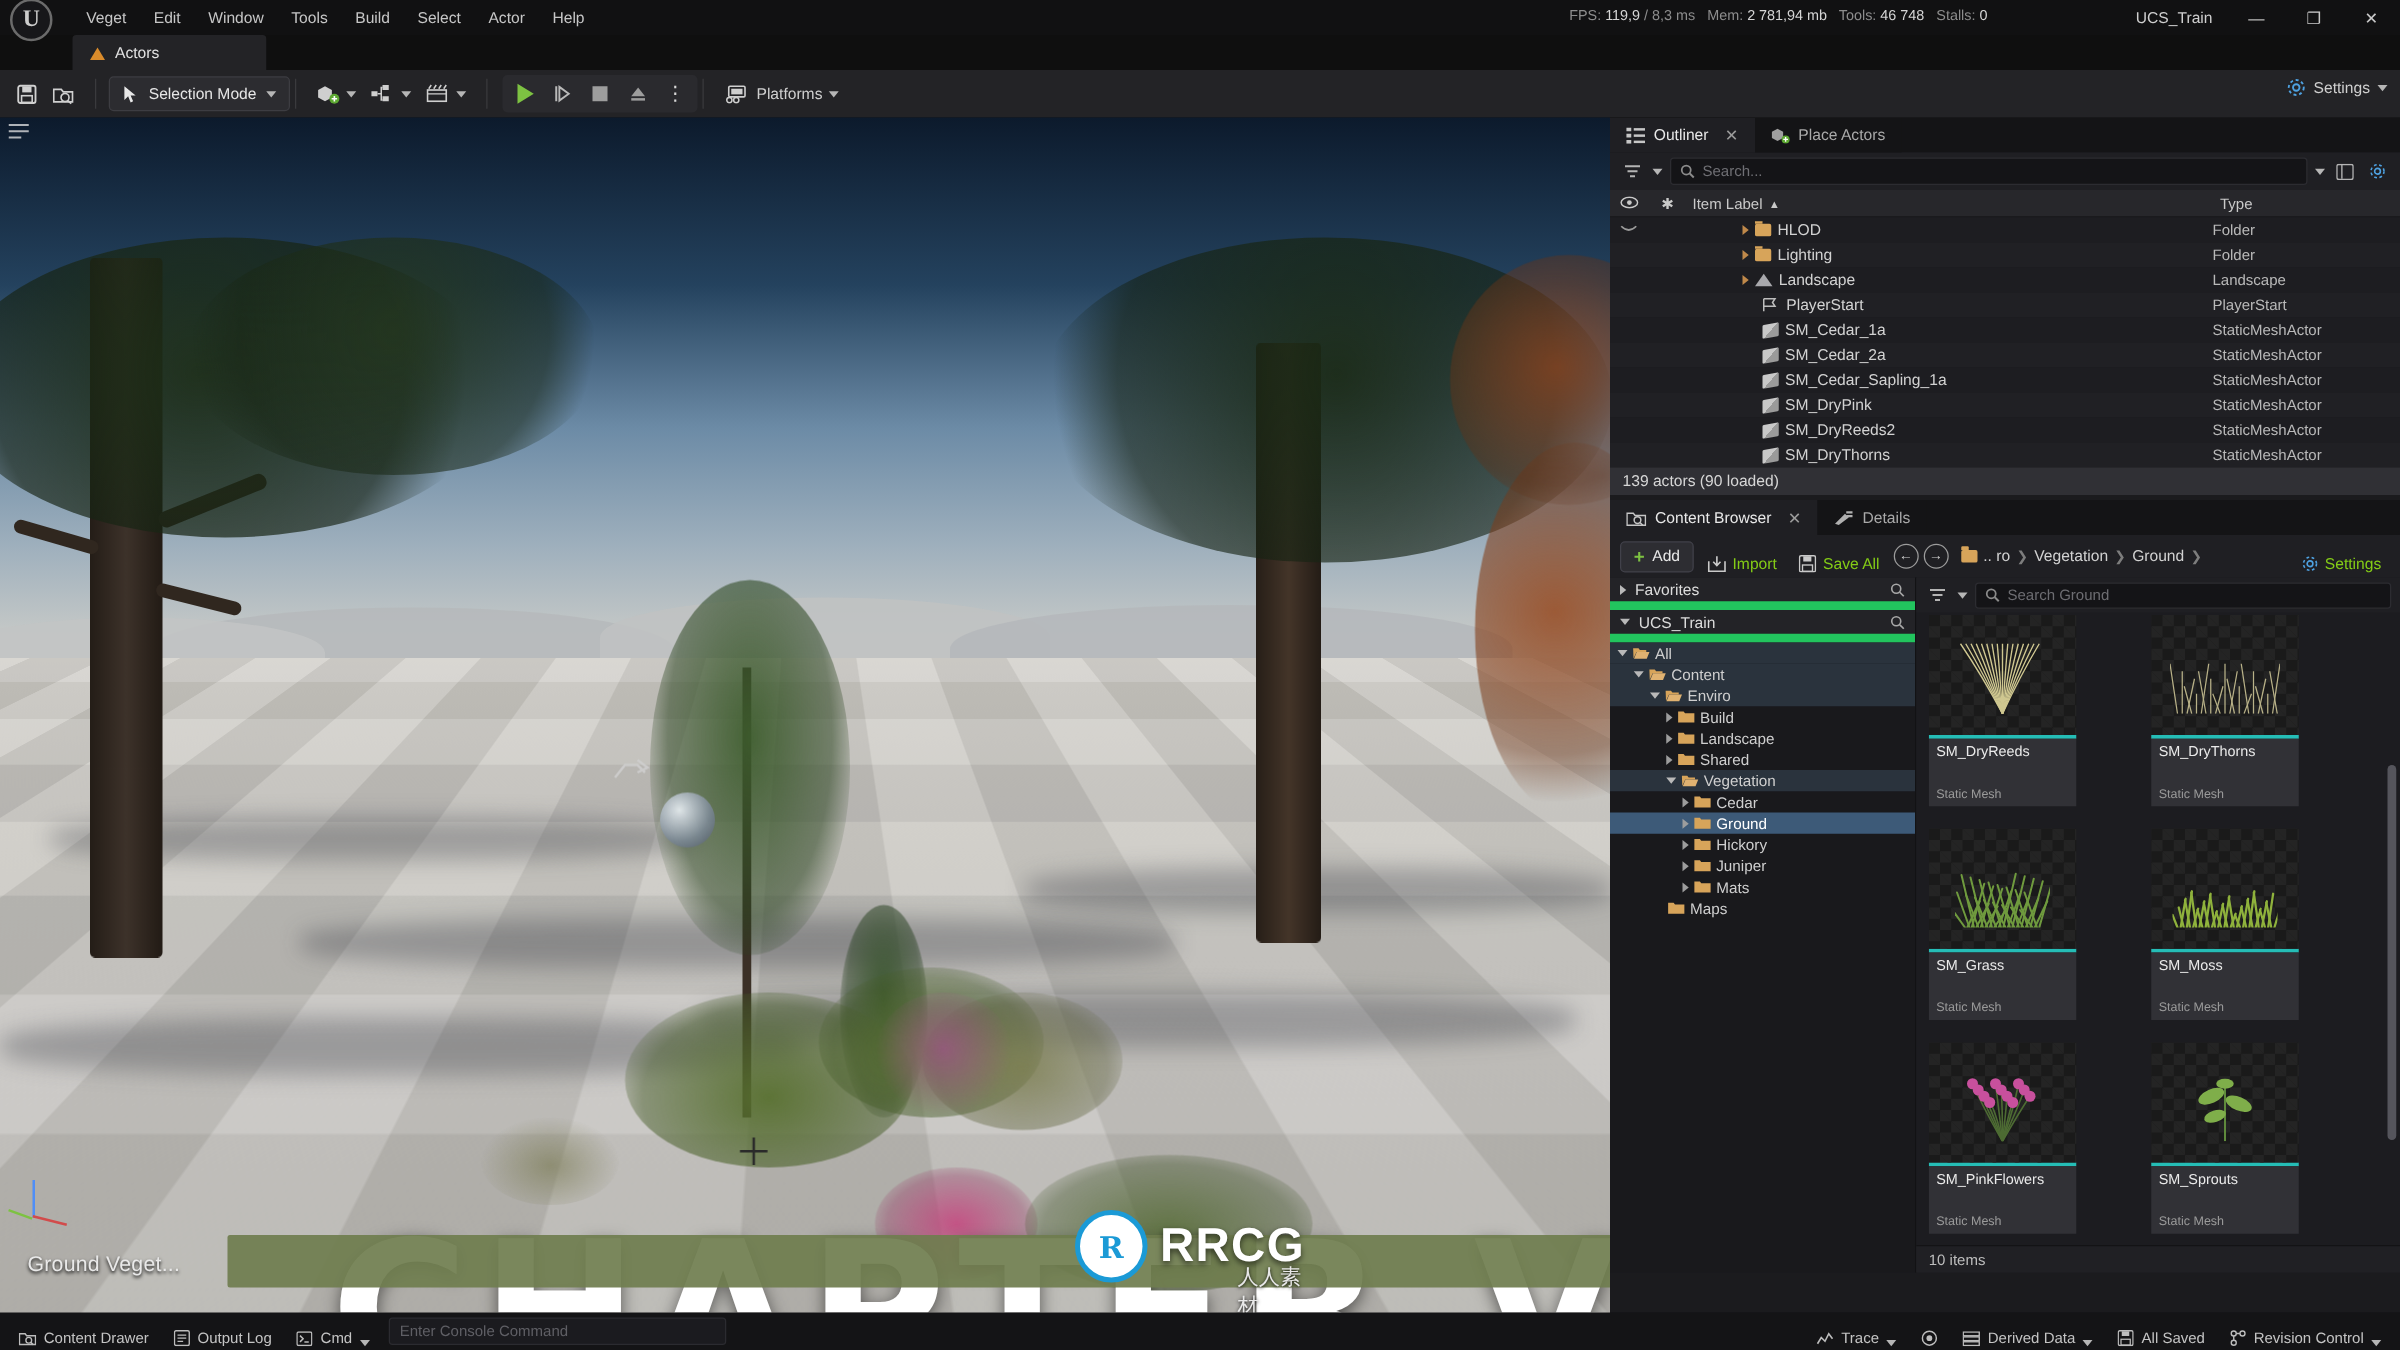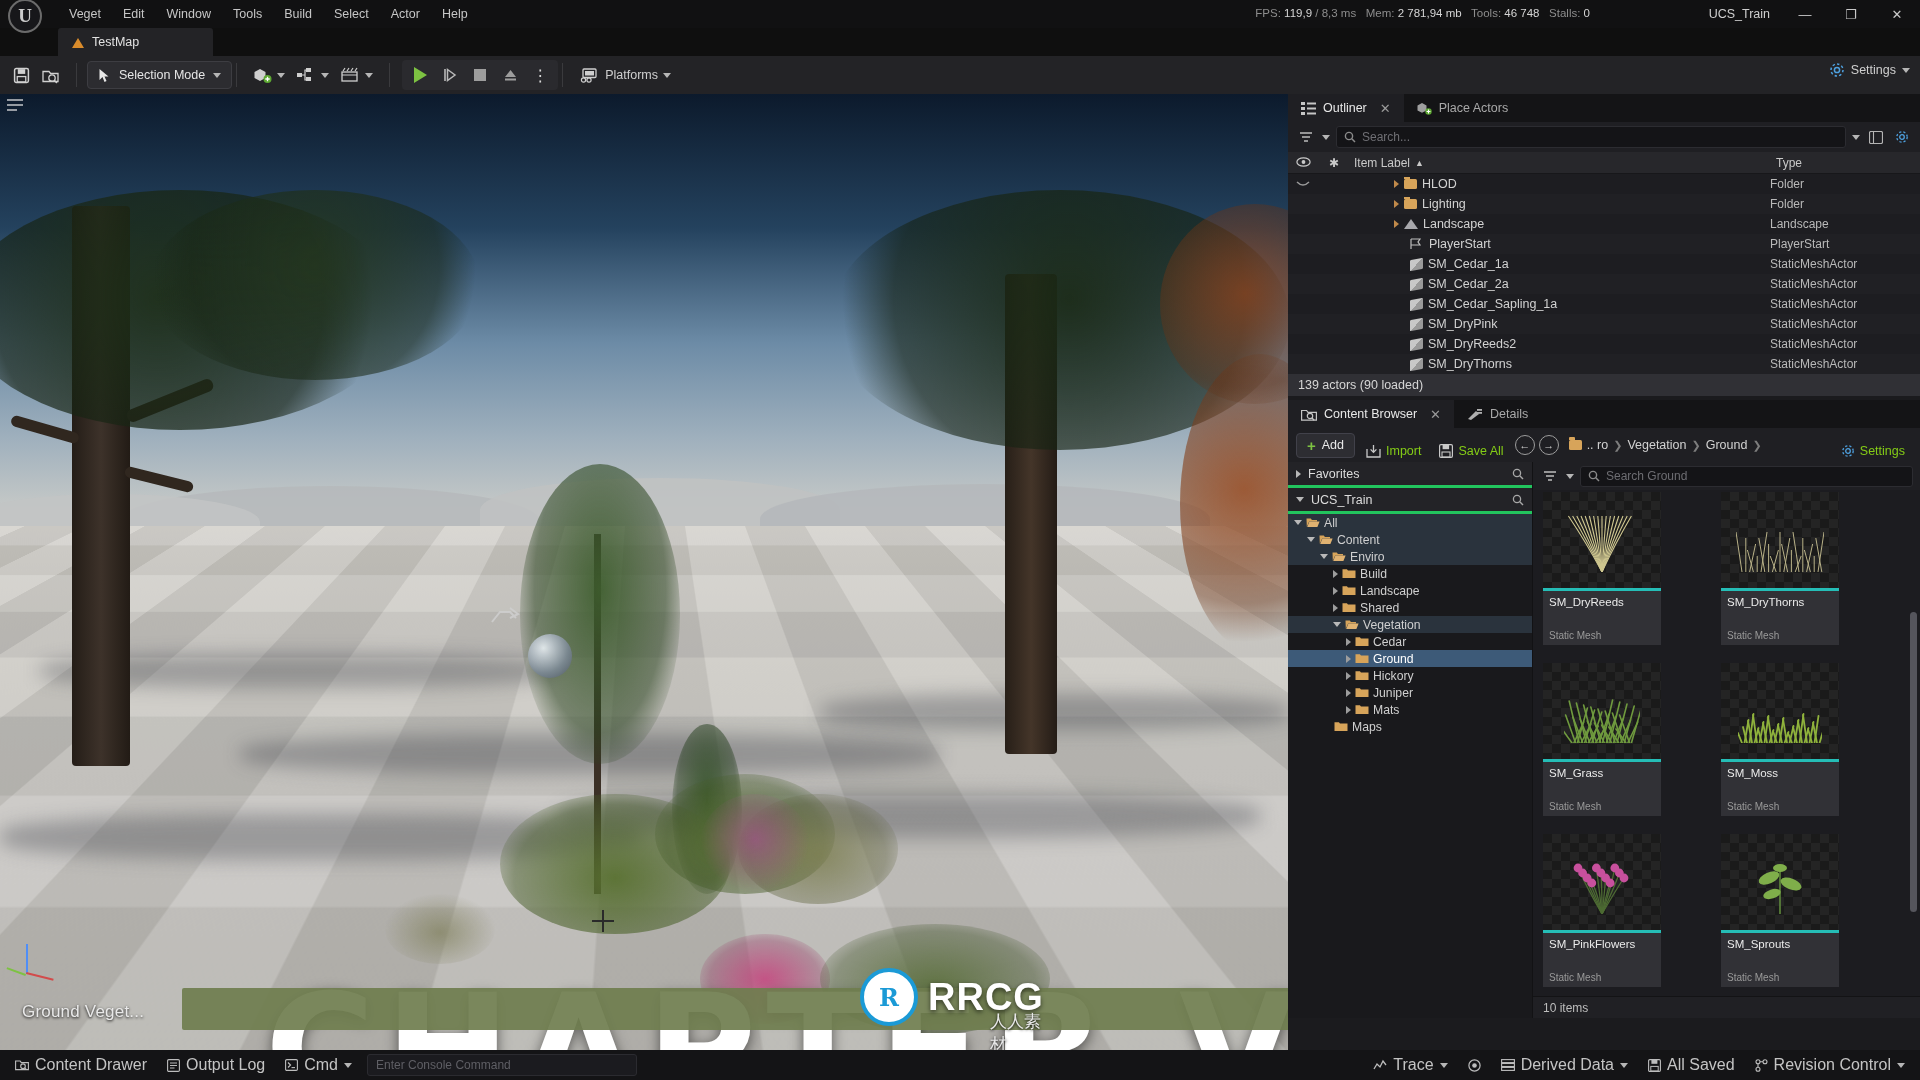--- a/index.html
+++ b/index.html
@@ -235,21 +235,21 @@
   .circbtn{width:20px;height:20px;border-radius:50%;border:1.6px solid #9c9c9c;
            display:flex;align-items:center;justify-content:center;color:#cfcfcf;font-size:11px;}
   .crumb{ display:flex;align-items:center;gap:5px;font-size:12.5px;color:#d2d2d2;}
   .crumb .sep{color:#7d7d7d;font-size:11px;}
 
   .cbbody{ display:flex; height:556px; }
   .cbleft{ width:245px; background:#19191c; border-right:1px solid #121214; }
   .secthead{
     height:26px; background:#232327; display:flex;align-items:center;
     padding:0 8px; gap:7px; font-size:12.5px; color:#dcdcdc;
-    border-bottom:3px solid #22c55e;
+    border-bottom:7px solid #22c55e;
   }
   .secthead .sp{flex:1;}
   .trow{
     height:17px; display:flex; align-items:center; font-size:12.2px; color:#cfcfcf;
     padding-left:4px; gap:4px;
   }
   .trow.sel{ background:#3d5a78; color:#ffffff; }
   .trow.hi{ background:#2a333d; }
   .cbright{ flex:1; background:#1c1c20; position:relative; }
   .cbrtop{
@@ -289,22 +289,22 @@
     position:absolute; right:3px; top:150px; width:7px; height:300px;
     background:#55555c; border-radius:4px;
   }
 
   
   .bottombar{
     position:absolute;left:0;bottom:0;width:1920px;height:30px;background:#141416;
     display:flex;align-items:center;gap:2px;padding:0 6px; z-index:5;
   }
   .bb{
-    height:24px;padding:0 9px;display:flex;align-items:center;gap:6px;
-    font-size:16px;color:#c4c4c4;border-radius:3px;
+    height:24px;padding:0 9px;display:flex;align-items:flex-end;gap:6px;
+    font-size:12px;color:#c4c4c4;border-radius:3px;
   }
   .cmdinput{
     height:22px;width:270px;background:#1b1b1f;border:1px solid #2b2b30;border-radius:3px;
     display:flex;align-items:center;padding:0 8px;font-size:12px;color:#5f5f65;
     margin-left:4px;
   }
   .bb-right{ margin-left:auto; display:flex; align-items:center; gap:2px;}
 </style>
 </head>
 <body>
@@ -342,21 +342,21 @@
 
     <div class="wbtns">
       <div class="wbtn">—</div>
       <div class="wbtn">❐</div>
       <div class="wbtn close">✕</div>
     </div>
   </div>
 
   <div class="maptab">
     <span class="mt-icon"></span>
-    <span>TestMap</span>
+    <span>Actors</span>
   </div>
 
   <div class="toolbar">
     <div class="tb-grp">
       <div class="tb-btn">
         <svg width="17" height="17" viewBox="0 0 16 16">
             <rect x="1.5" y="1.5" width="13" height="13" rx="1.5" fill="none" stroke="#d0d0d0" stroke-width="1.4"></rect>
             <rect x="4.5" y="2" width="7" height="4.5" fill="#d0d0d0"></rect>
             <rect x="4" y="9" width="8" height="5" fill="none" stroke="#d0d0d0" stroke-width="1.2"></rect>
           </svg>

